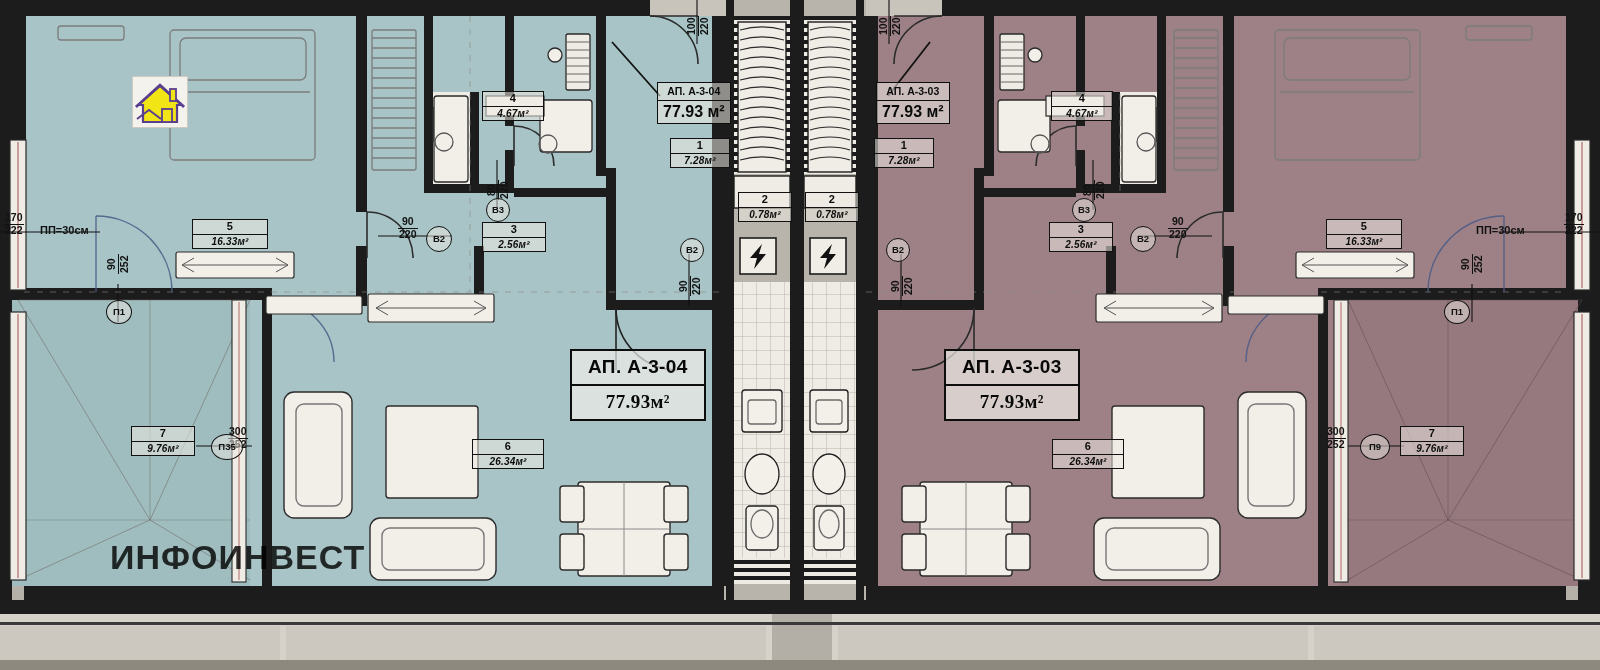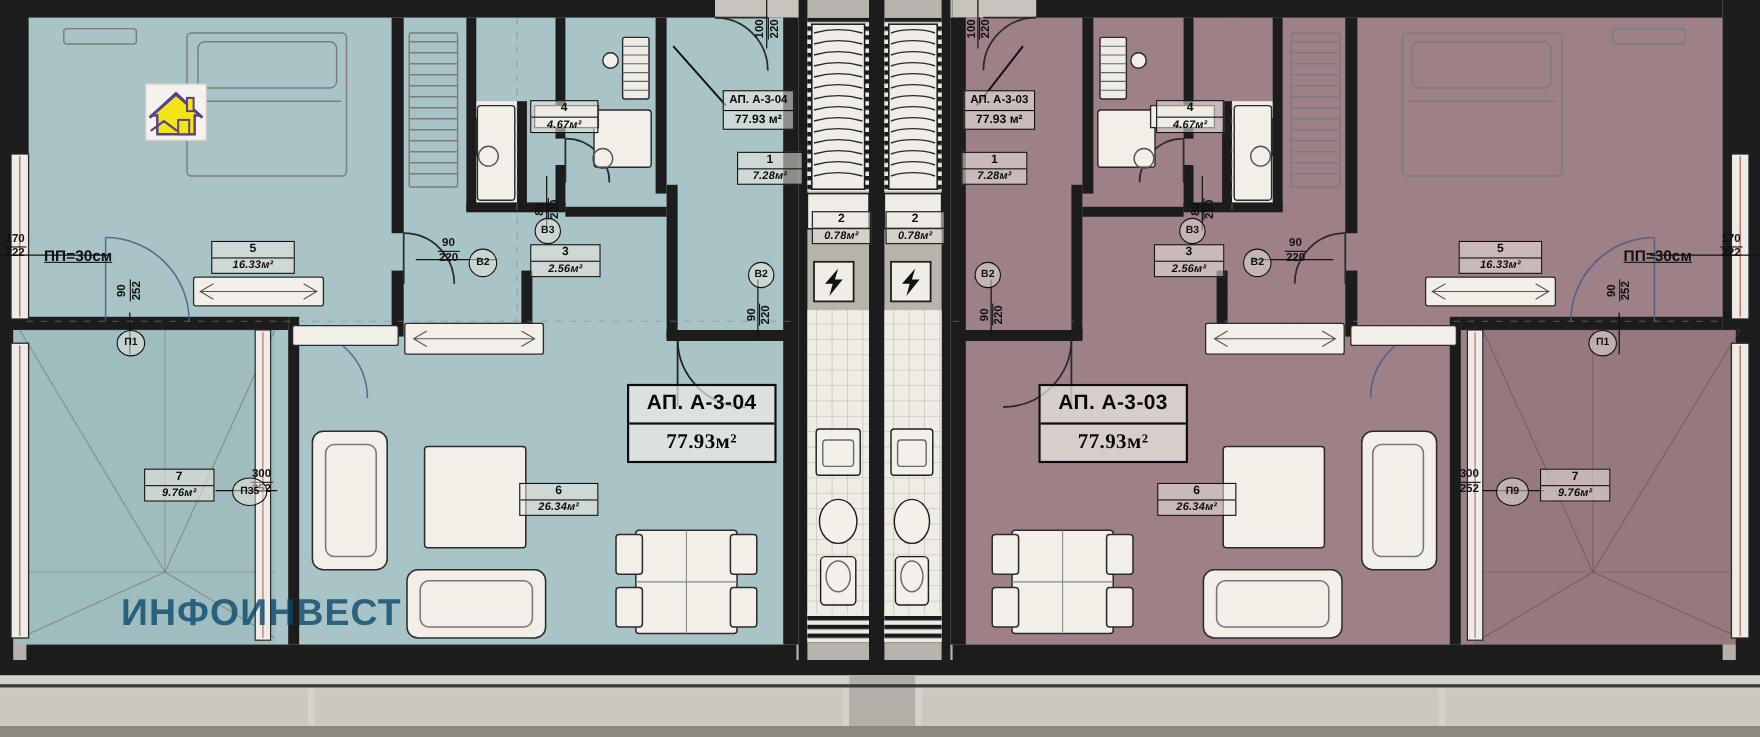--- a/index.html
+++ b/index.html
@@ -69,21 +69,21 @@
     font-family:Liberation Serif, serif;
   }
   
   .aptag-s{
     position:absolute;
     border:1.6px solid #0d0d0d;
     background:rgba(238,236,229,.55);
     text-align:center;color:#0a0a0a;font-weight:700;
   }
   .aptag-s .t{border-bottom:1.4px solid #0d0d0d;font-size:10.5px;padding:2px 5px 2.5px;white-space:nowrap;}
-  .aptag-s .s{font-size:11px;padding:2px 5px 2.5px;white-space:nowrap;}
+  .aptag-s .s{font-size:16px;padding:2px 5px 2.5px;white-space:nowrap;}
 
   
   .dim{
     position:absolute;
     font-size:10.5px;font-weight:700;color:#111;
     text-align:center;line-height:1.05;
     white-space:nowrap;
   }
   .dim .num{border-bottom:1.6px solid #111;padding:0 1px 0.5px;display:block;}
   .dim .den{padding:0.5px 1px 0;display:block;}
@@ -95,31 +95,31 @@
     border:1.5px solid #111;
     border-radius:50%;
     background:rgba(235,232,225,.5);
     font-size:9.5px;font-weight:700;color:#111;
     display:flex;align-items:center;justify-content:center;
     line-height:1;
   }
 
   .note{
     position:absolute;
-    font-size:14px;font-weight:700;color:#111;white-space:nowrap;text-decoration:underline;
+    font-size:11px;font-weight:700;color:#111;white-space:nowrap;
   }
 
   svg{position:absolute;top:0;left:0;overflow:visible;pointer-events:none;}
 
   
   #wm-text{
     position:absolute;
     left:110px;top:538px;
     font-size:34px;font-weight:700;
-    color:#0c4a6e;opacity:.80;
+    color:#000000;opacity:.80;
     letter-spacing:1px;
     font-family:"Liberation Sans", sans-serif;
   }
   #wm-logo{
     position:absolute;left:132px;top:76px;
     width:54px;height:50px;
     background:#f4f2ec;
     border:1px solid #cfcac1;
   }
 </style>

